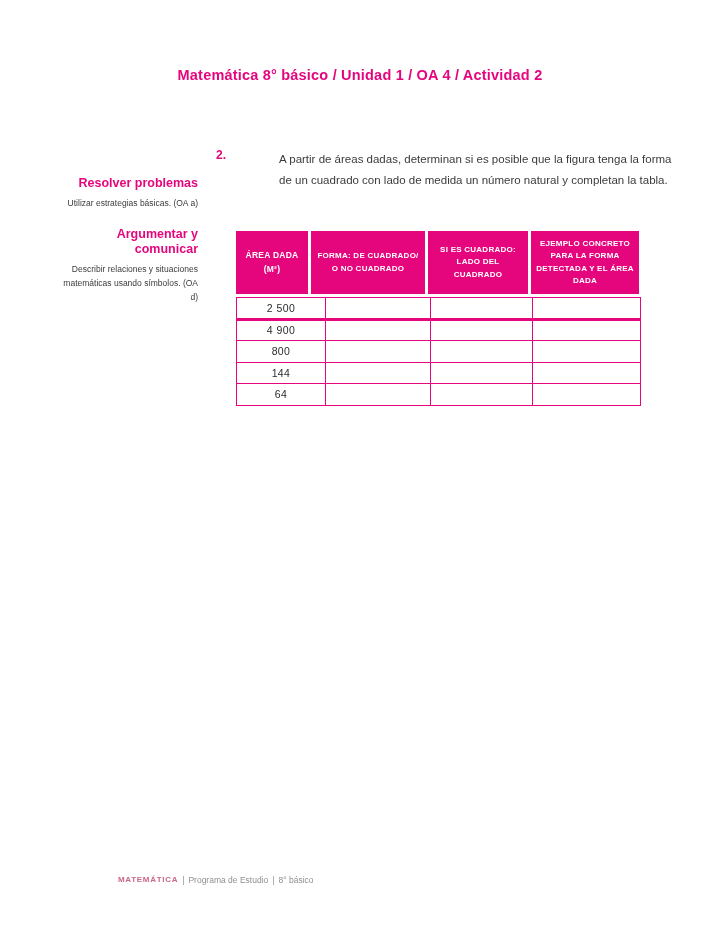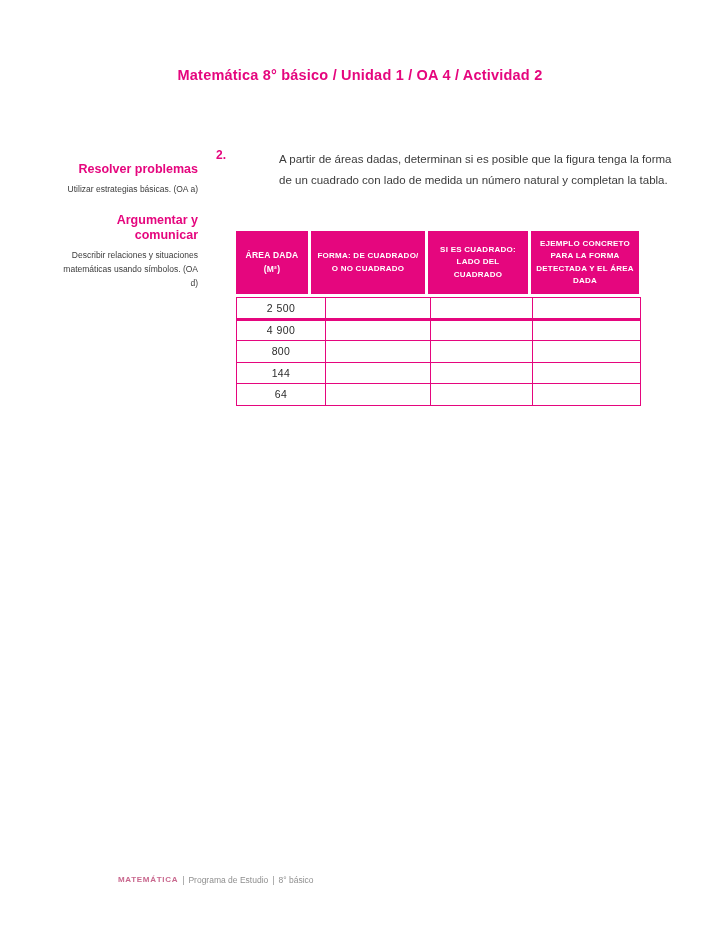--- a/index.html
+++ b/index.html
@@ -15,21 +15,21 @@
     font-family:"Liberation Sans", sans-serif;overflow:hidden;
   }
 
   
   .doc-title{
     position:absolute;top:67px;left:0;width:720px;text-align:center;
     color:var(--magenta);font-weight:bold;font-size:14.5px;letter-spacing:0.2px;
   }
 
   
-  .sidebar{position:absolute;left:58px;top:162px;width:140px;text-align:right;}
+  .sidebar{position:absolute;left:58px;top:176px;width:140px;text-align:right;}
   .sb-section{margin:0 0 17px 0;}
   .sb-heading{
     color:var(--magenta);font-weight:bold;font-size:12.5px;line-height:1.2;
   }
   .sb-desc{
     margin-top:5px;font-size:8.5px;line-height:1.65;color:var(--ink);
   }
 
   
   .activity-number{

